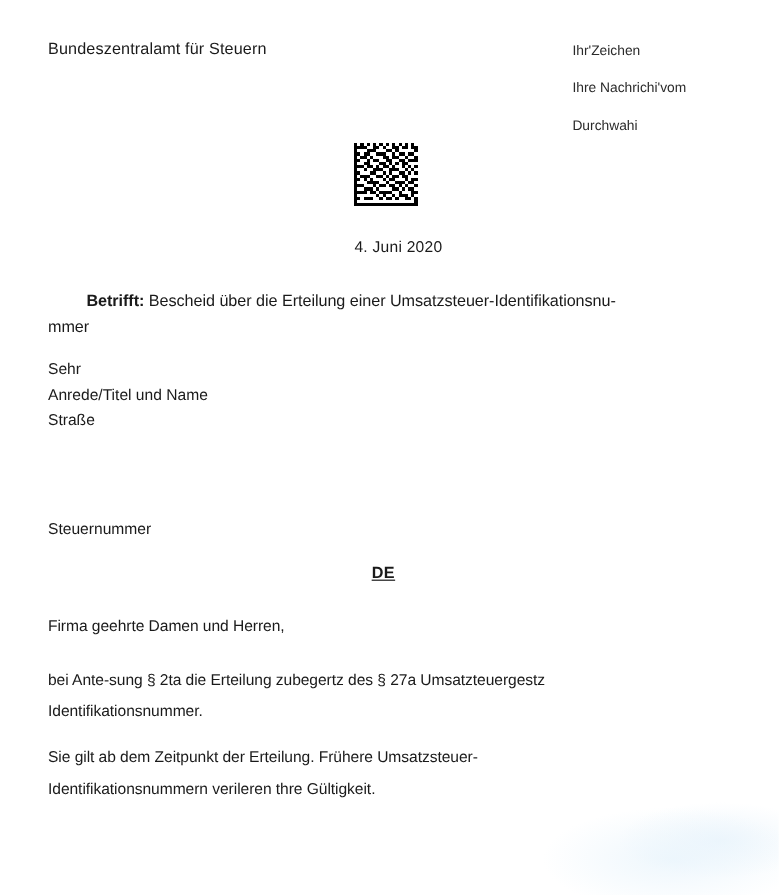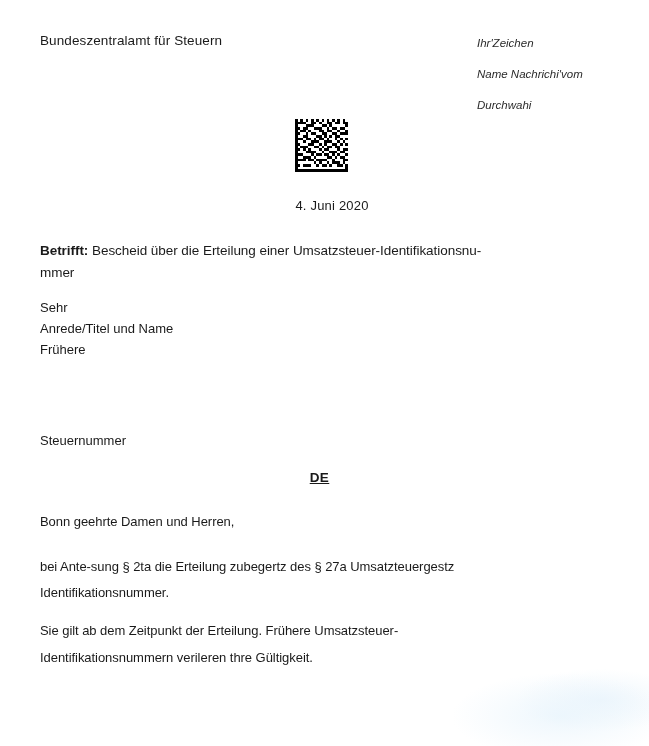--- a/index.html
+++ b/index.html
@@ -37,21 +37,20 @@
   .sender div { white-space: nowrap; }
 
   
   .ref-col {
     position: absolute;
     left: 477px;
     top: 36px;
     font-size: 11.5px;
     line-height: 15px;
     color: #2a2a2a;
-    font-style: italic;
   }
   .ref-col .ref-line { margin-bottom: 16px; white-space: nowrap; }
   .ref-col .ref-line:last-child { margin-bottom: 0; }
 
   
   .barcode-wrap {
     position: absolute;
     left: 292px;
     top: 119px;
     width: 59px;
@@ -75,21 +74,21 @@
   
   .subject {
     position: absolute;
     left: 40px;
     top: 240px;
     width: 528px;
     font-size: 13.5px;
     line-height: 22px;
     letter-spacing: -0.05px;
   }
-  .subject .label { font-weight: bold; }
+  .subject .label { font-weight: bold; margin-left: 32px; }
 
   
   .recipient {
     position: absolute;
     left: 40px;
     top: 297px;
     font-size: 13px;
     line-height: 21px;
   }
 
@@ -161,21 +160,21 @@
 <body>
 
 <div class="page">
 
   <div class="sender">
     <div>Bundeszentralamt für Steuern</div>
   </div>
 
   <div class="ref-col">
     <div class="ref-line">Ihr'Zeichen</div>
-    <div class="ref-line">Name Nachrichi'vom</div>
+    <div class="ref-line">Ihre Nachrichi'vom</div>
     <div class="ref-line">Durchwahi</div>
   </div>
 
   <div class="barcode-wrap">
     <svg viewBox="0 0 20 20" shape-rendering="crispEdges" aria-hidden="true">
       <rect x="0" y="0" width="20" height="20" fill="#ffffff"></rect>
       <g id="barcode-modules" fill="#000000">
           <rect x="0" y="0" width="1" height="1"></rect>
           <rect x="2" y="0" width="1" height="1"></rect>
           <rect x="4" y="0" width="1" height="1"></rect>
@@ -398,27 +397,27 @@
 
   <div class="subject">
     <span class="label">Betrifft:</span>
     <span>Bescheid über die Erteilung einer Umsatzsteuer-Identifikationsnu-</span>
     <div>mmer</div>
   </div>
 
   <div class="recipient">
     <div>Sehr</div>
     <div>Anrede/Titel und Name</div>
-    <div>Frühere</div>
+    <div>Straße</div>
   </div>
 
   <div class="tax-number">Steuernummer</div>
   <div class="vat-id">DE</div>
 
-  <div class="salutation">Bonn geehrte Damen und Herren,</div>
+  <div class="salutation">Firma geehrte Damen und Herren,</div>
 
   <div class="para-1">
     <div class="nowrap">bei Ante-sung § 2ta die Erteilung zubegertz des § 27a Umsatzteuergestz</div>
     <div>Identifikationsnummer.</div>
   </div>
 
   <div class="para-2">
     <div class="nowrap">Sie gilt ab dem Zeitpunkt der Erteilung. Frühere Umsatzsteuer-</div>
     <div>Identifikationsnummern verileren thre Gültigkeit.</div>
   </div>

